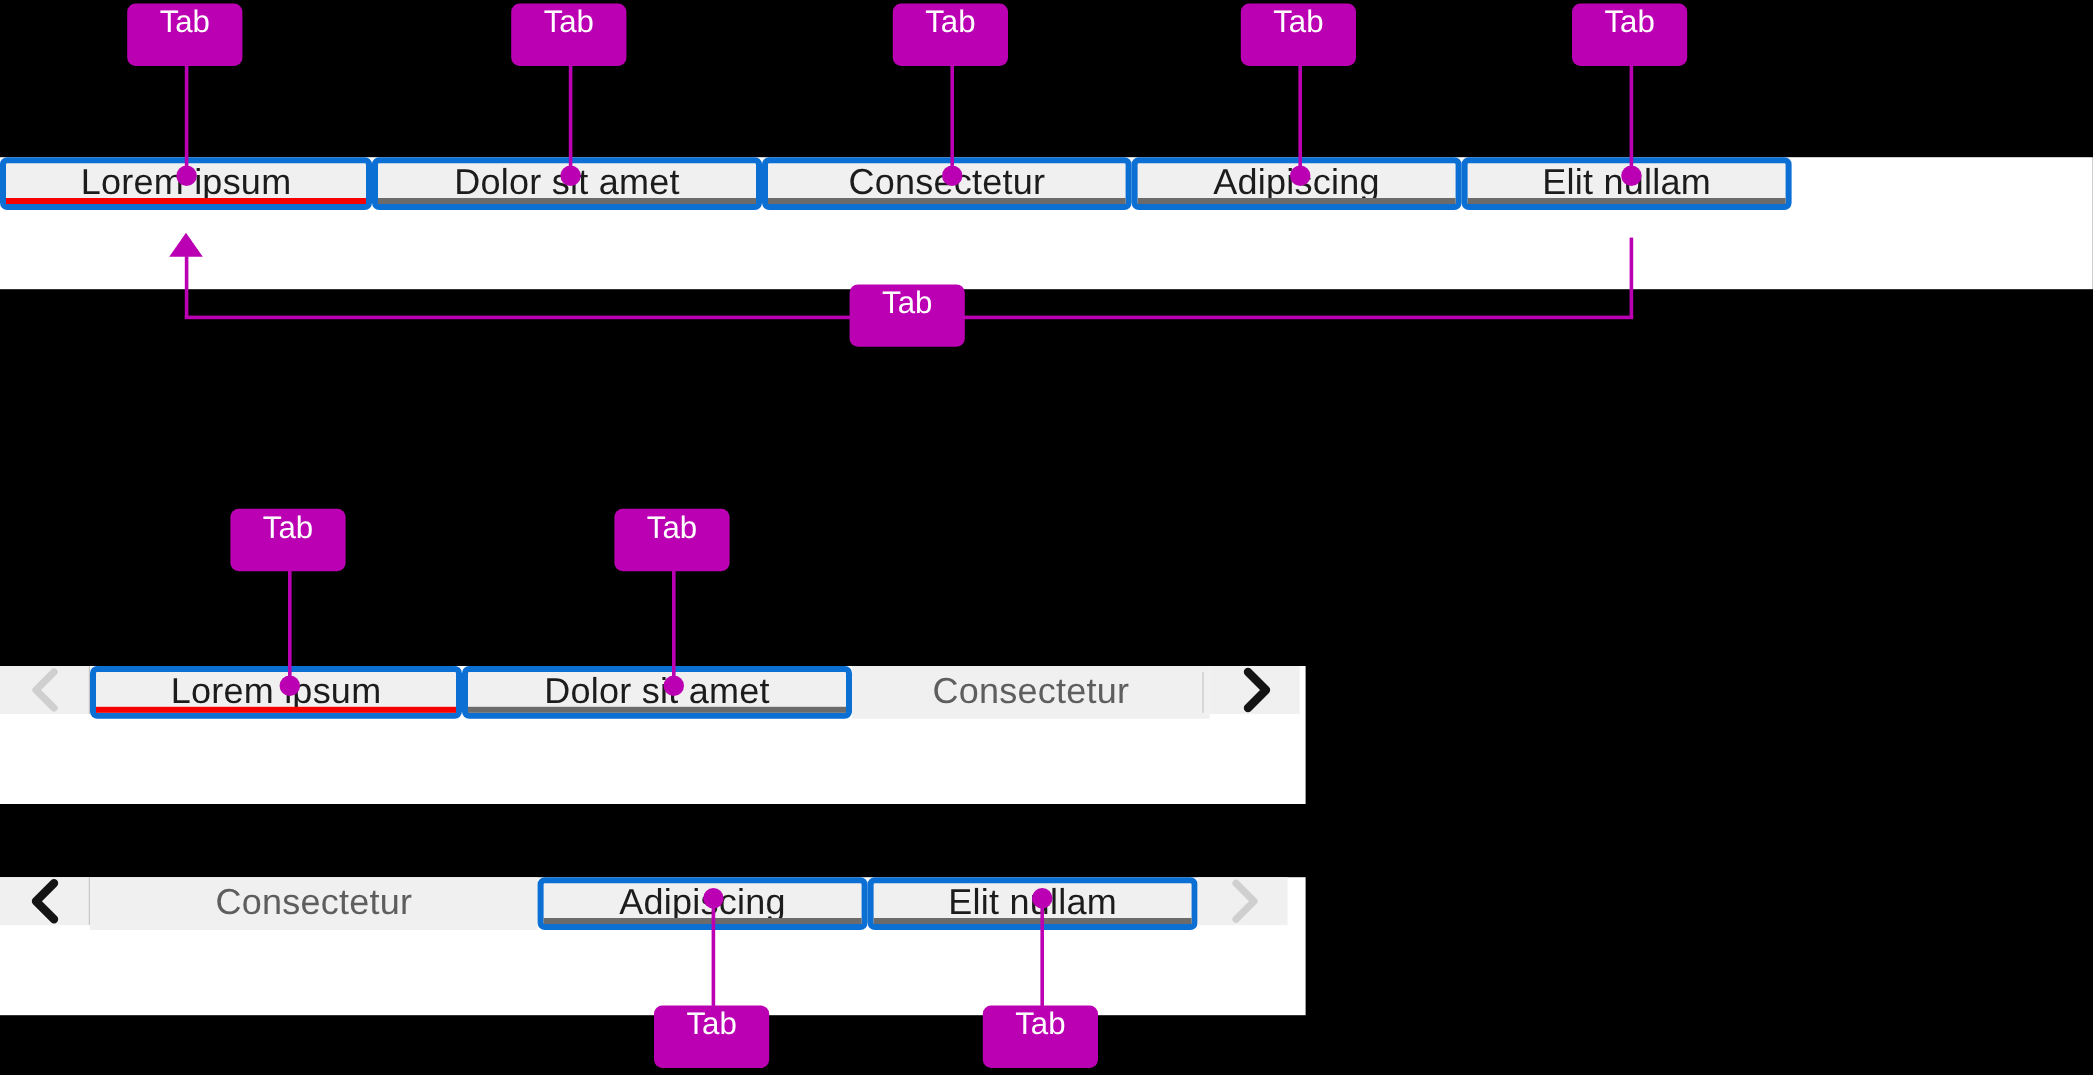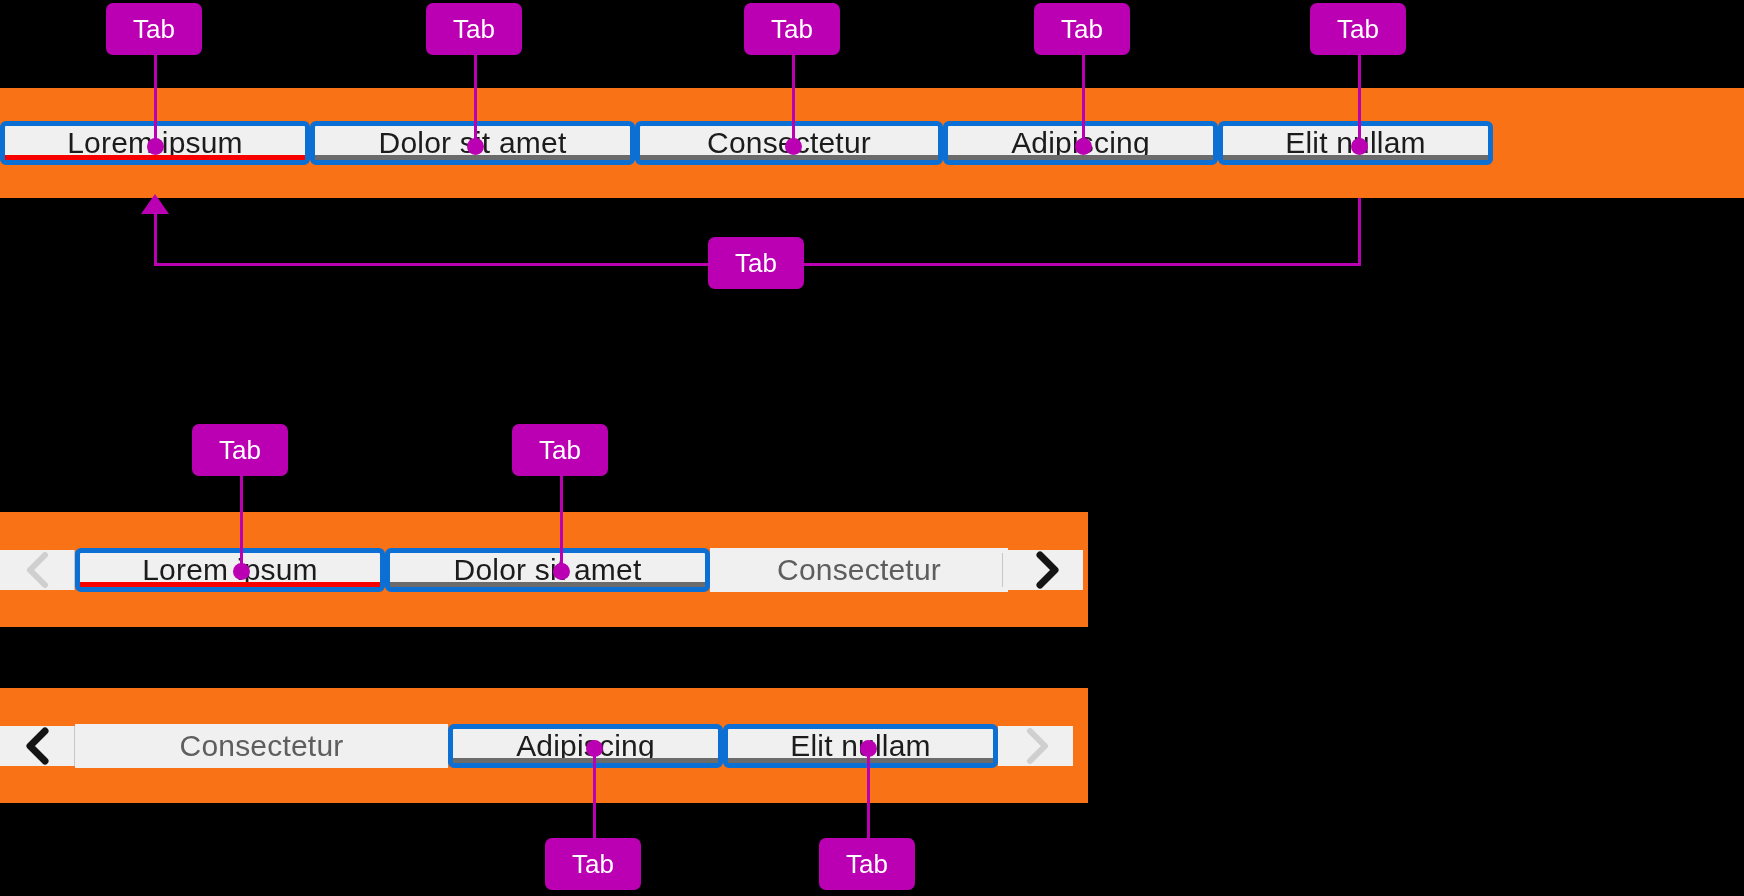--- a/index.html
+++ b/index.html
@@ -8,24 +8,25 @@
     background:#000000;
     font-family:"Liberation Sans", sans-serif;
     overflow:hidden;
     position:relative;
   }
   #stage{position:absolute;left:0;top:0;width:1744px;height:896px;}
 
   
   .tabbar{
     position:absolute;
-    background:#f97316;
-    display:flex;
-    align-items:center;
+    background:#ffffff;
+    display:flex;
+    align-items:flex-start;
     box-sizing:border-box;
+    margin-top:43px;
   }
   .tab{
     position:relative;
     box-sizing:border-box;
     display:flex;
     align-items:center;
     justify-content:center;
     background:#f0f0f0;
     font-size:30px;
     color:#1c1c1c;
@@ -69,21 +70,21 @@
   .sep-right{box-shadow:inset -1px 0 0 #c6c6c6;}
 
   
   .callout{
     position:absolute;
     background:#bb00b4;
     color:#ffffff;
     border-radius:7px;
     font-size:26px;
     display:flex;
-    align-items:center;
+    align-items:flex-start;
     justify-content:center;
     z-index:40;
   }
   .lead{
     position:absolute;
     background:#bb00b4;
     z-index:30;
   }
   .lead.v{width:3px;}
   .lead.h{height:3px;}

